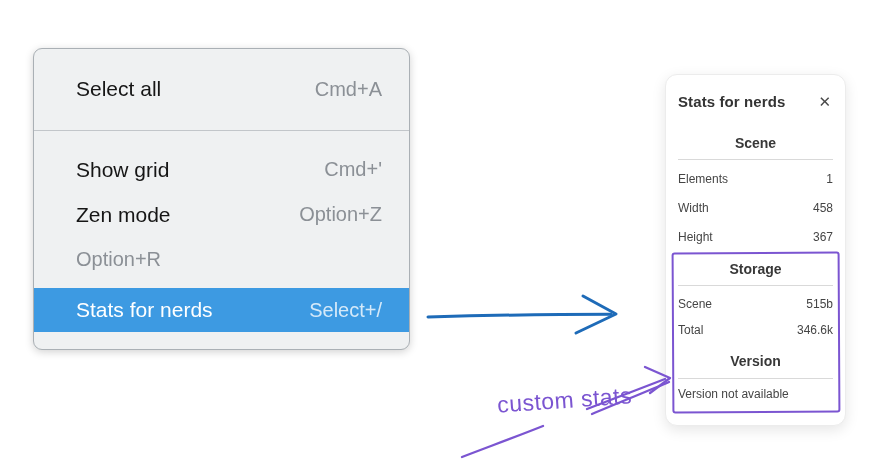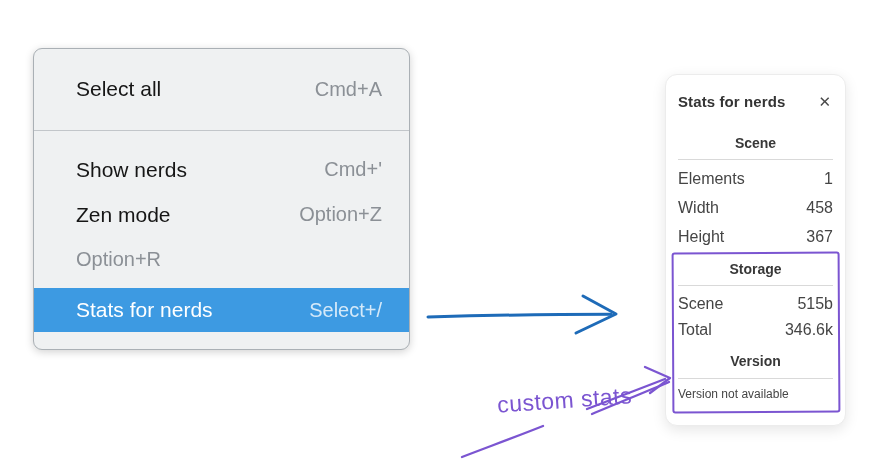--- a/index.html
+++ b/index.html
@@ -73,21 +73,21 @@
     height:20px;line-height:20px;
   }
   .h-scene{margin-top:20px;}
   .h-storage{margin-top:8px;}
   .h-version{margin-top:8px;}
   .panel-hr{border:none;height:1px;background:#d9d9d9;margin-top:6px;}
   .hr-storage{margin-top:6px;}
   .hr-version{margin-top:7px;}
   .stat-row{
     display:flex;align-items:center;justify-content:space-between;
-    font-size:16px;color:#454545;
+    font-size:12px;color:#454545;
   }
   .rows-scene{margin-top:4px;}
   .rows-scene .stat-row{height:29px;}
   .rows-storage{margin-top:5px;}
   .rows-storage .stat-row{height:26px;}
   .version-note{
     margin-top:6px;font-size:12px;color:#454545;height:18px;line-height:18px;
     white-space:nowrap;
   }
 
@@ -121,21 +121,21 @@
 <div class="stage">
 
   <div class="context-menu">
     <div class="menu-item first">
       <span>Select all</span>
       <span class="shortcut">Cmd+A</span>
     </div>
     <div class="menu-sep"></div>
     <div class="menu-group">
       <div class="menu-item">
-        <span>Show nerds</span>
+        <span>Show grid</span>
         <span class="shortcut">Cmd+'</span>
       </div>
       <div class="menu-item">
         <span>Zen mode</span>
         <span class="shortcut">Option+Z</span>
       </div>
       <div class="menu-item">
         <span class="shortcut">Option+R</span>
       </div>
       <div class="menu-item selected">

